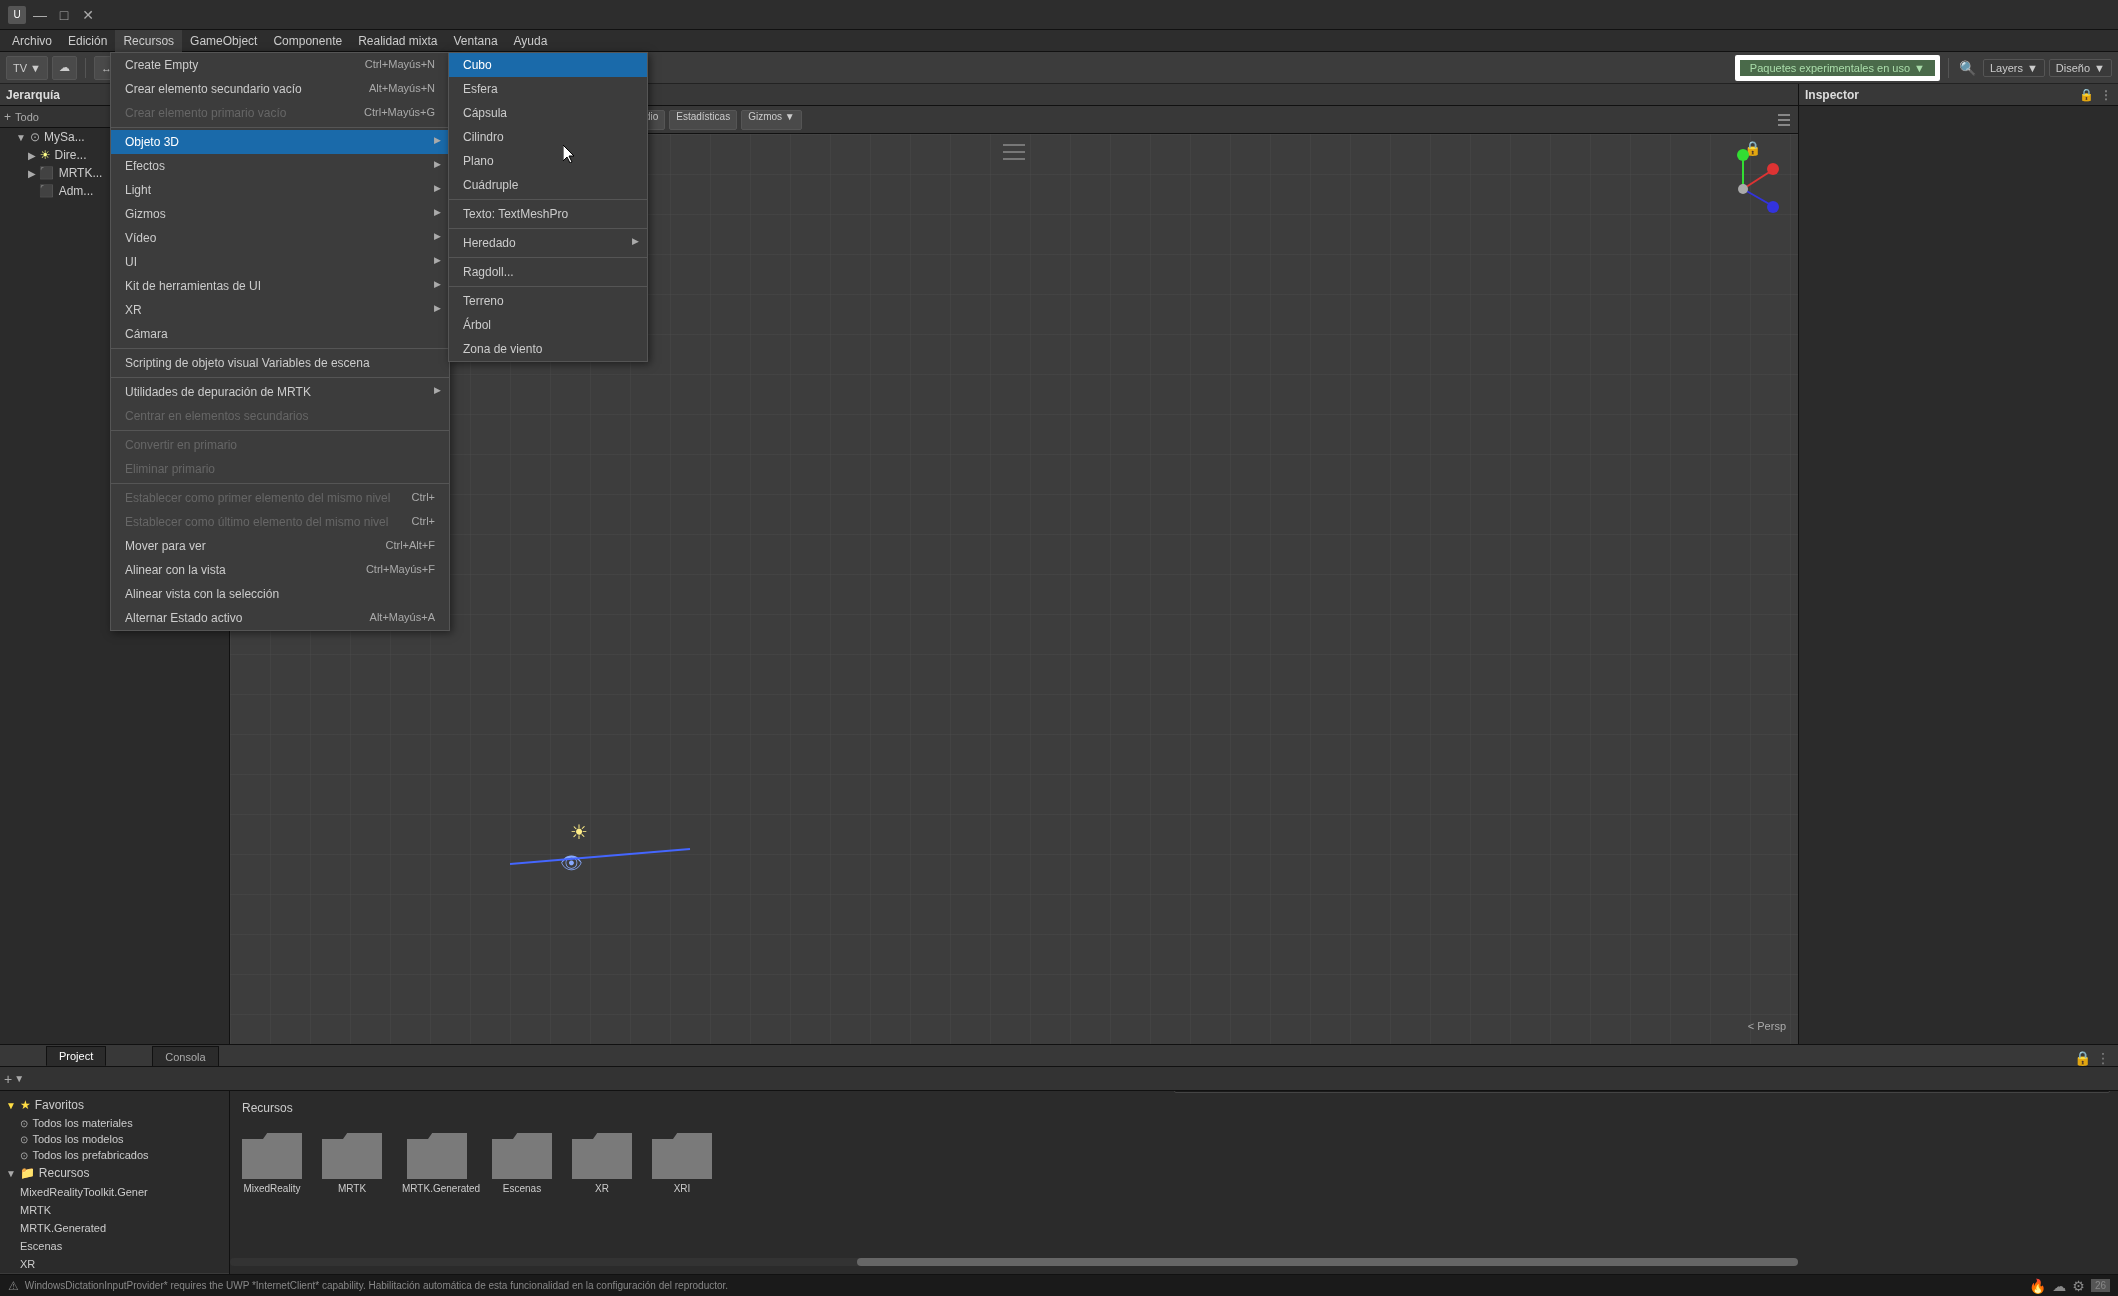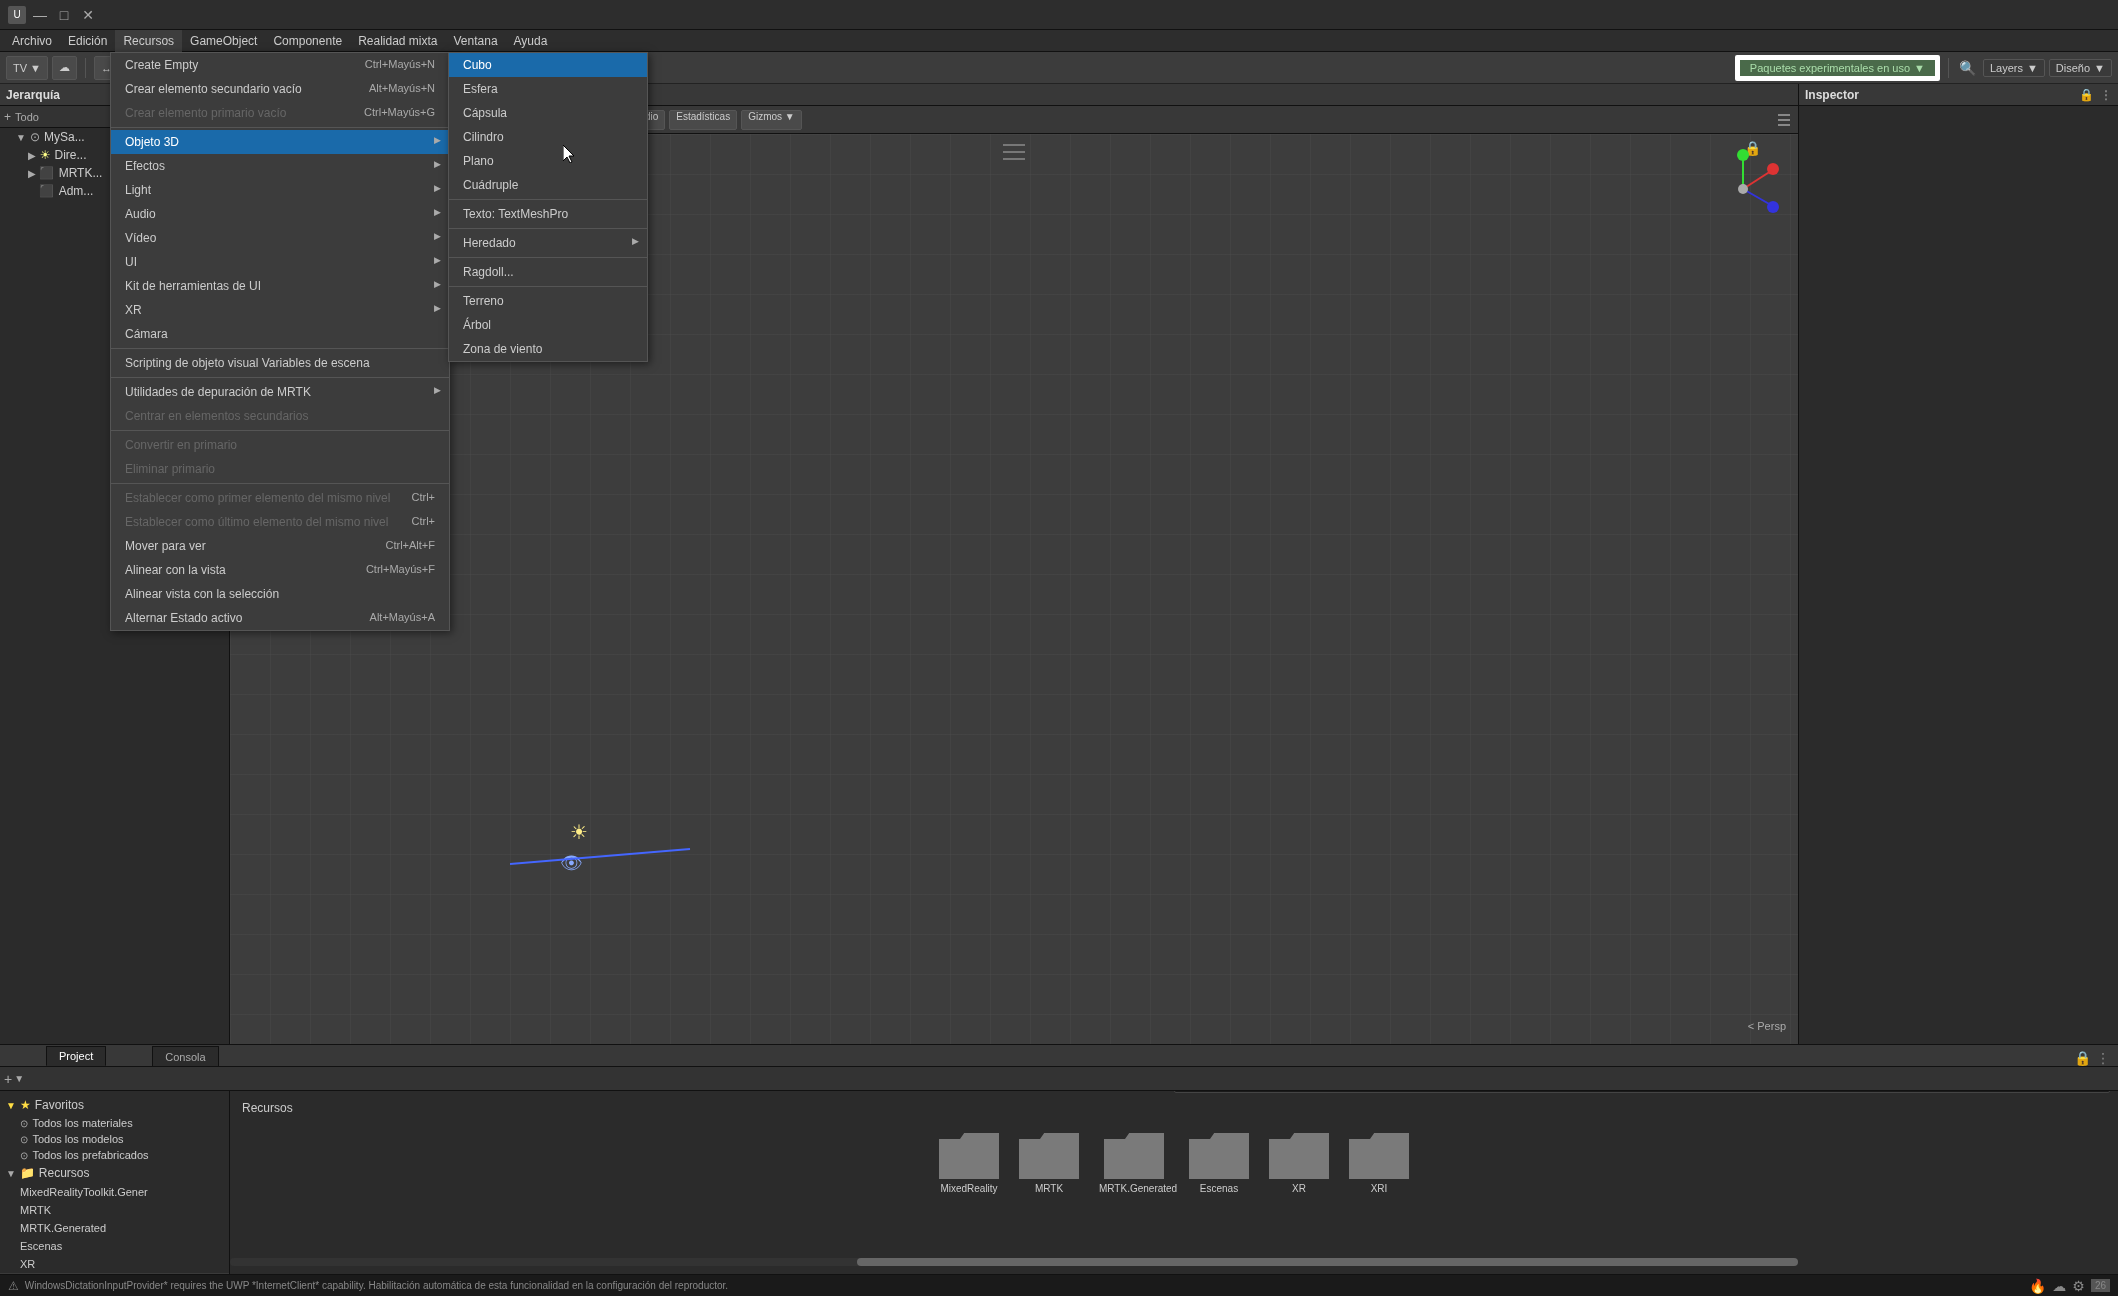--- a/index.html
+++ b/index.html
@@ -235,21 +235,21 @@
     .project-main {
       flex: 1; padding: 8px;
       display: flex; flex-direction: column;
     }
     .project-breadcrumb {
       font-size: 12px; color: #ccc;
       margin-bottom: 8px;
       padding: 2px 4px;
     }
     .project-files {
-      display: flex; gap: 12px; flex-wrap: wrap; justify-content: center;
+      display: flex; gap: 12px; flex-wrap: wrap;
     }
     .file-item {
       display: flex; flex-direction: column;
       align-items: center; gap: 4px;
       cursor: pointer;
       padding: 4px;
       border-radius: 2px;
     }
     .folder-icon {
       width: 60px; height: 50px;
@@ -681,21 +681,21 @@
   <div class="dropdown-item has-submenu" style="background:#1a6aaa; color:white;">
     <span>Objeto 3D</span>
   </div>
   <div class="dropdown-item has-submenu">
     <span>Efectos</span>
   </div>
   <div class="dropdown-item has-submenu">
     <span>Light</span>
   </div>
   <div class="dropdown-item has-submenu">
-    <span>Audio</span>
+    <span>Gizmos</span>
   </div>
   <div class="dropdown-item has-submenu">
     <span>Vídeo</span>
   </div>
   <div class="dropdown-item has-submenu">
     <span>UI</span>
   </div>
   <div class="dropdown-item has-submenu">
     <span>Kit de herramientas de UI</span>
   </div>

